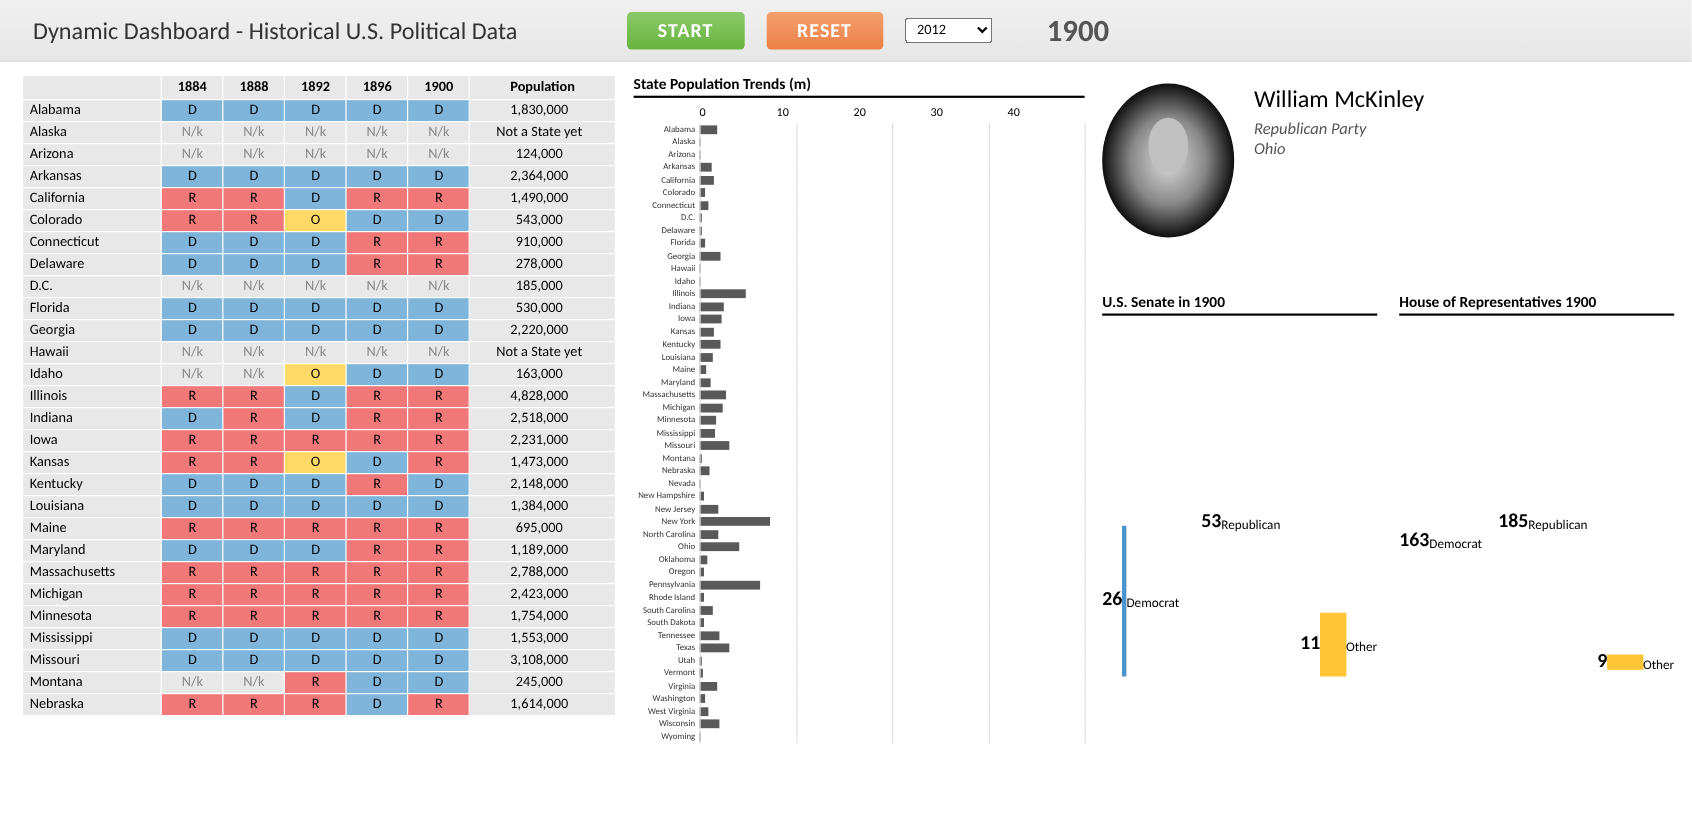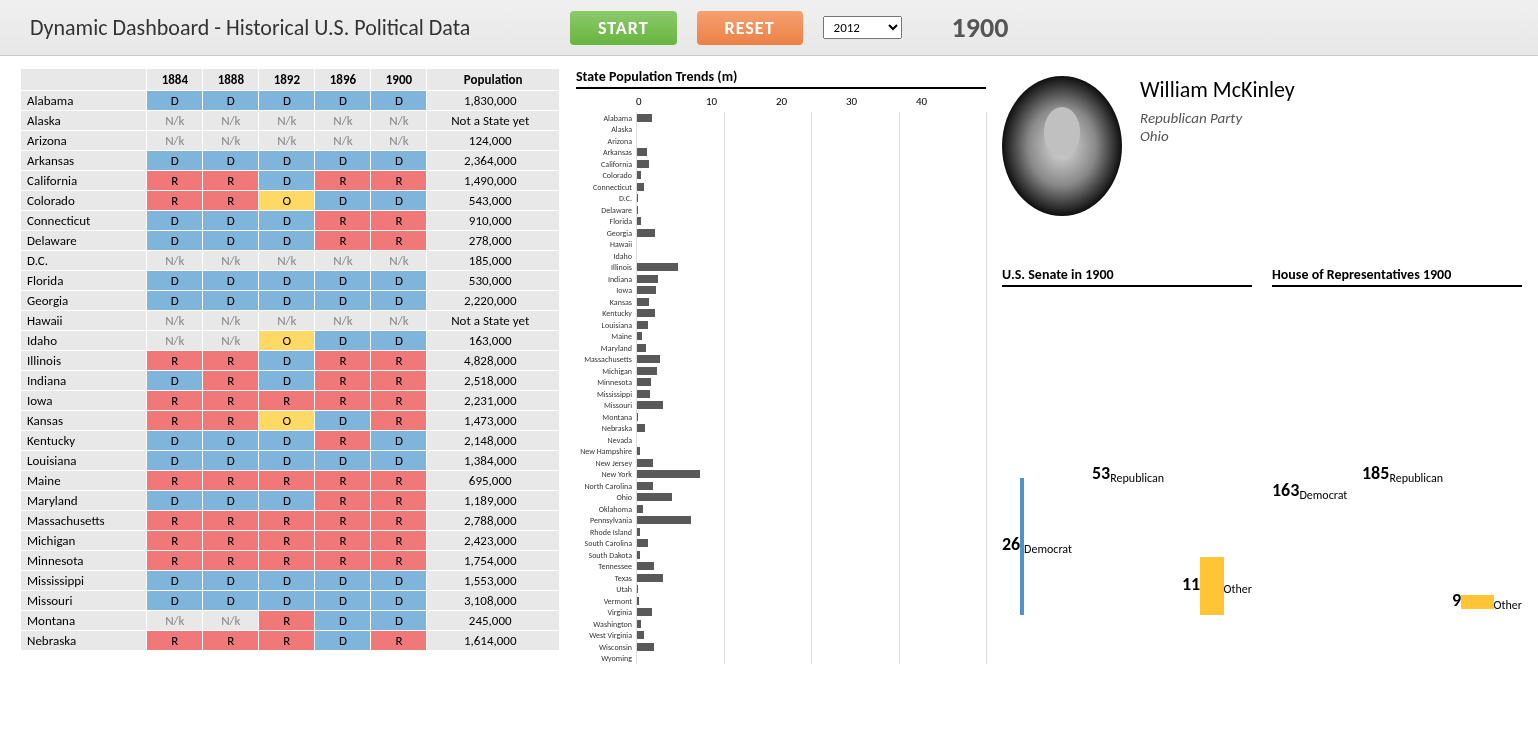--- a/index.html
+++ b/index.html
@@ -720,20 +720,31 @@
           <div class="hbar-trk">
             <div class="grid" style="left: 0%;"></div>
             <div class="grid" style="left: 25%;"></div>
             <div class="grid" style="left: 50%;"></div>
             <div class="grid" style="left: 75%;"></div>
             <div class="grid" style="left: 100%;"></div>
             <div class="hbar-bar" style="width: 1.975%;"></div>
           </div>
         </div>
         <div class="hbar-row">
+          <div class="hbar-lbl">Oregon</div>
+          <div class="hbar-trk">
+            <div class="grid" style="left: 0%;"></div>
+            <div class="grid" style="left: 25%;"></div>
+            <div class="grid" style="left: 50%;"></div>
+            <div class="grid" style="left: 75%;"></div>
+            <div class="grid" style="left: 100%;"></div>
+            <div class="hbar-bar" style="width: 1.025%;"></div>
+          </div>
+        </div>
+        <div class="hbar-row">
           <div class="hbar-lbl">Pennsylvania</div>
           <div class="hbar-trk">
             <div class="grid" style="left: 0%;"></div>
             <div class="grid" style="left: 25%;"></div>
             <div class="grid" style="left: 50%;"></div>
             <div class="grid" style="left: 75%;"></div>
             <div class="grid" style="left: 100%;"></div>
             <div class="hbar-bar" style="width: 15.75%;"></div>
           </div>
         </div>

